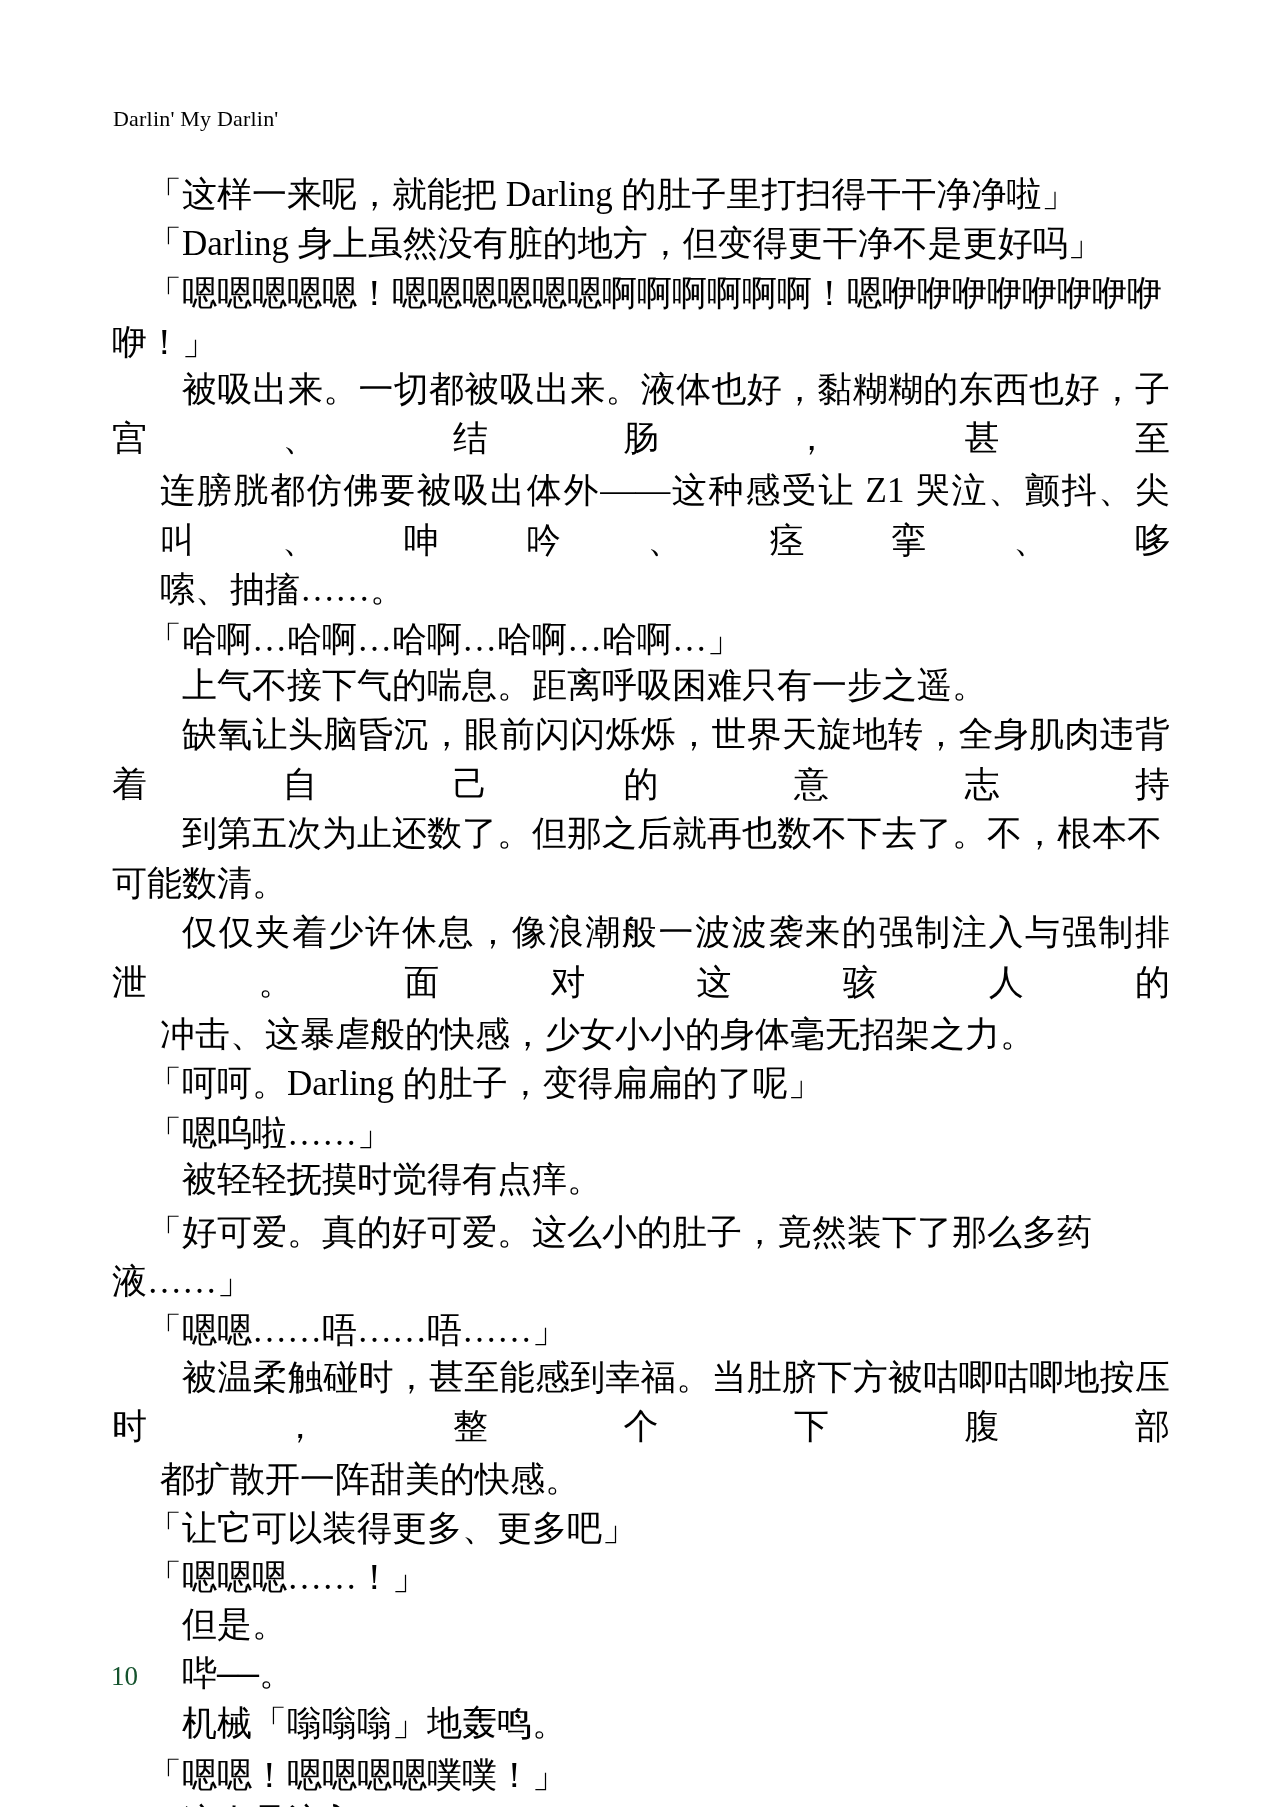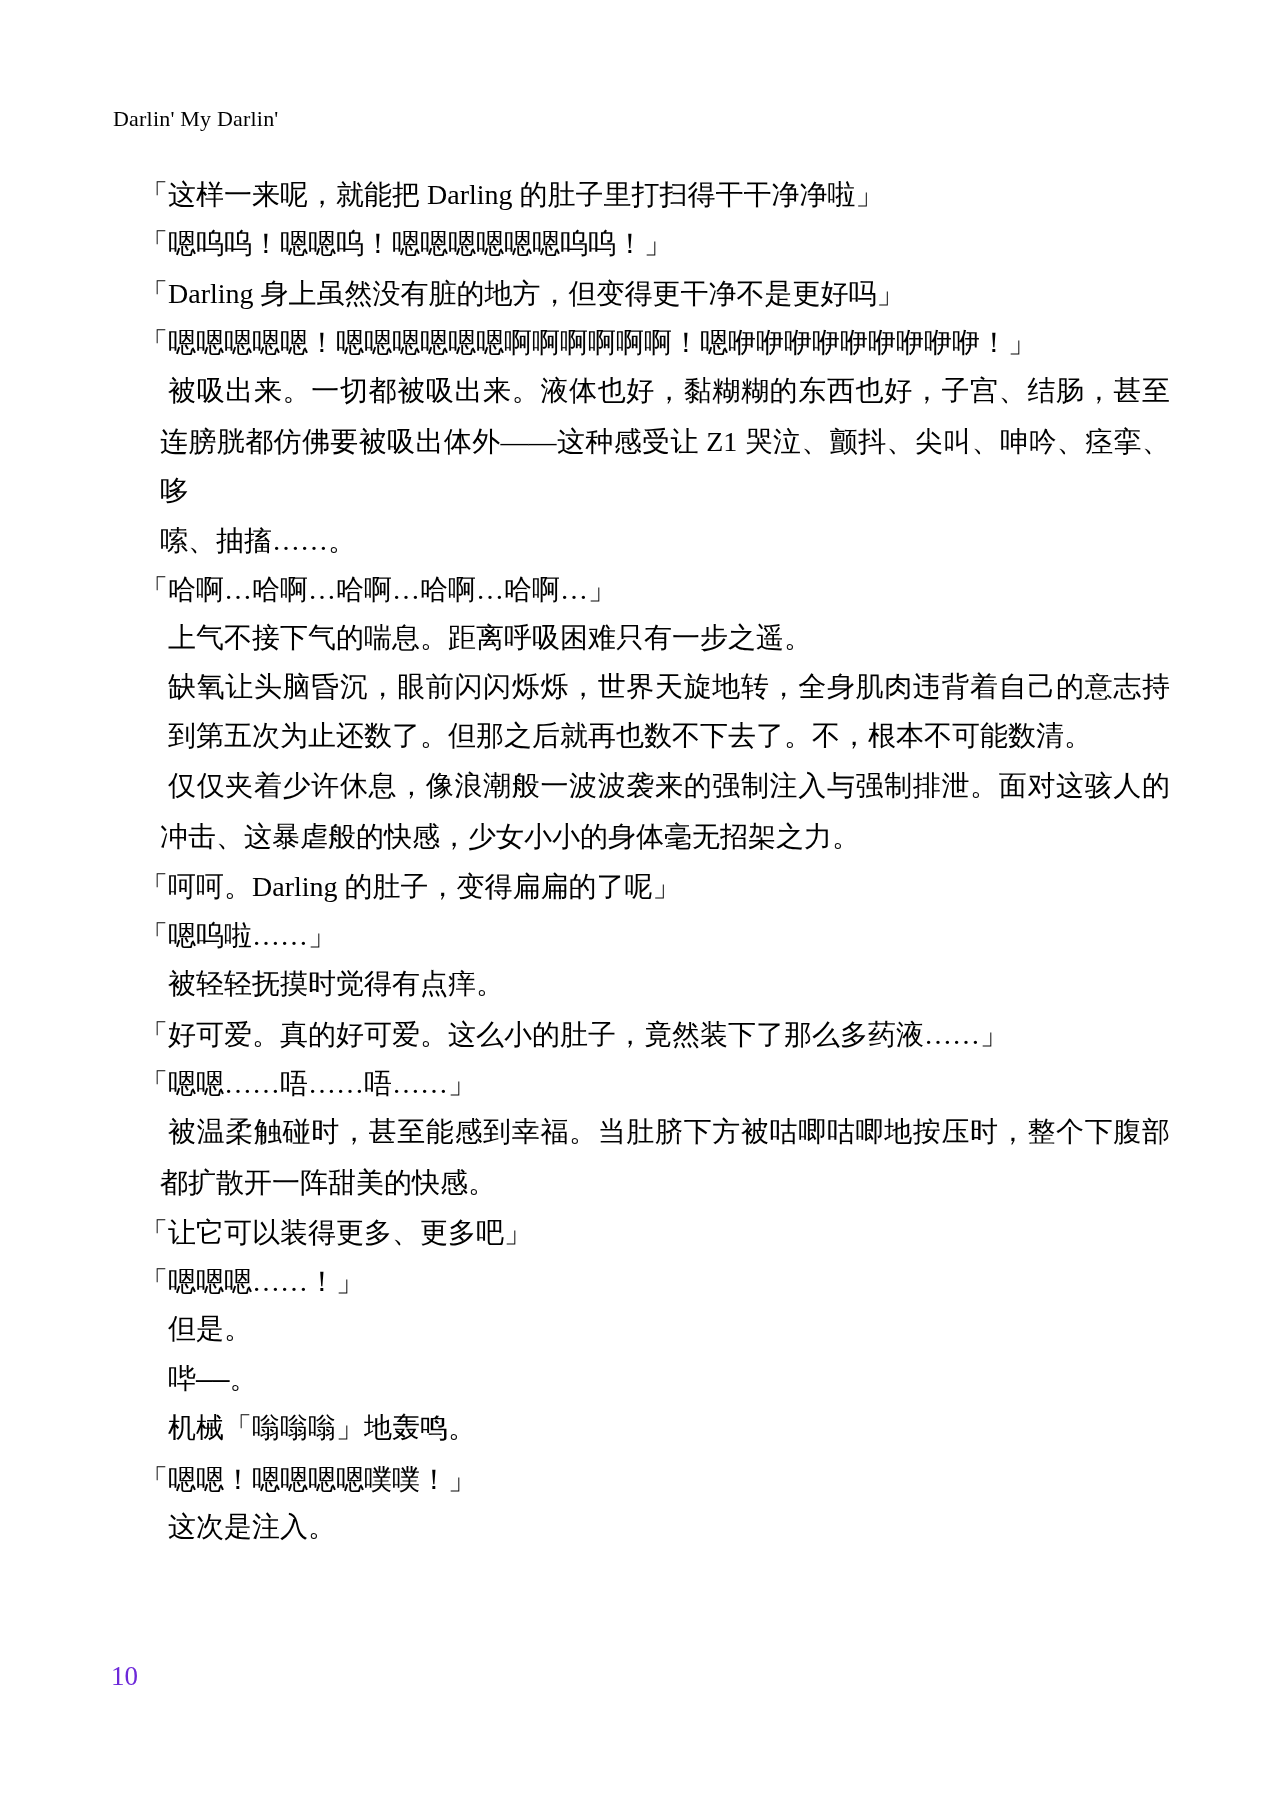--- a/index.html
+++ b/index.html
@@ -27,52 +27,51 @@
   }
   .body-text {
     position: absolute;
     left: 112px;
     top: 170px;
     width: 1058px;
   }
   .body-text p {
     margin: 0;
     padding: 0;
-    font-size: 28px;
+    font-size: 35px;
     line-height: 49.4px;
     text-align: left;
     color: #000000;
   }
   .body-text p.dialogue   { text-indent: 1em; }
   .body-text p.narration  { text-indent: 2em; font-family: Liberation Mono, monospace; }
   .body-text p.cont       { text-indent: 0; margin-left: 48px; }
   .body-text p.justify {
     text-align: justify;
     text-align-last: justify;
   }
   .page-number {
     position: absolute;
     left: 111px;
     top: 1656px;
     font-size: 27px;
     line-height: 40px;
-    color: #6d28d9;
+    color: #14532d;
     text-align: center;
   }
 </style>
 </head>
 <body>
 
 <div class="page">
 
   <div class="running-header">Darlin' My Darlin'</div>
 
   <div class="body-text">
       <p class="dialogue">「这样一来呢，就能把 Darling 的肚子里打扫得干干净净啦」</p>
-      <p class="dialogue">「嗯呜呜！嗯嗯呜！嗯嗯嗯嗯嗯嗯呜呜！」</p>
       <p class="dialogue">「Darling 身上虽然没有脏的地方，但变得更干净不是更好吗」</p>
       <p class="dialogue">「嗯嗯嗯嗯嗯！嗯嗯嗯嗯嗯嗯啊啊啊啊啊啊！嗯咿咿咿咿咿咿咿咿咿！」</p>
       <p class="narration justify">被吸出来。一切都被吸出来。液体也好，黏糊糊的东西也好，子宫、结肠，甚至</p>
       <p class="cont justify">连膀胱都仿佛要被吸出体外——这种感受让 Z1 哭泣、颤抖、尖叫、呻吟、痉挛、哆</p>
       <p class="cont">嗦、抽搐……。</p>
       <p class="dialogue">「哈啊…哈啊…哈啊…哈啊…哈啊…」</p>
       <p class="narration">上气不接下气的喘息。距离呼吸困难只有一步之遥。</p>
       <p class="narration justify">缺氧让头脑昏沉，眼前闪闪烁烁，世界天旋地转，全身肌肉违背着自己的意志持</p>
       <p class="narration">到第五次为止还数了。但那之后就再也数不下去了。不，根本不可能数清。</p>
       <p class="narration justify">仅仅夹着少许休息，像浪潮般一波波袭来的强制注入与强制排泄。面对这骇人的</p>

